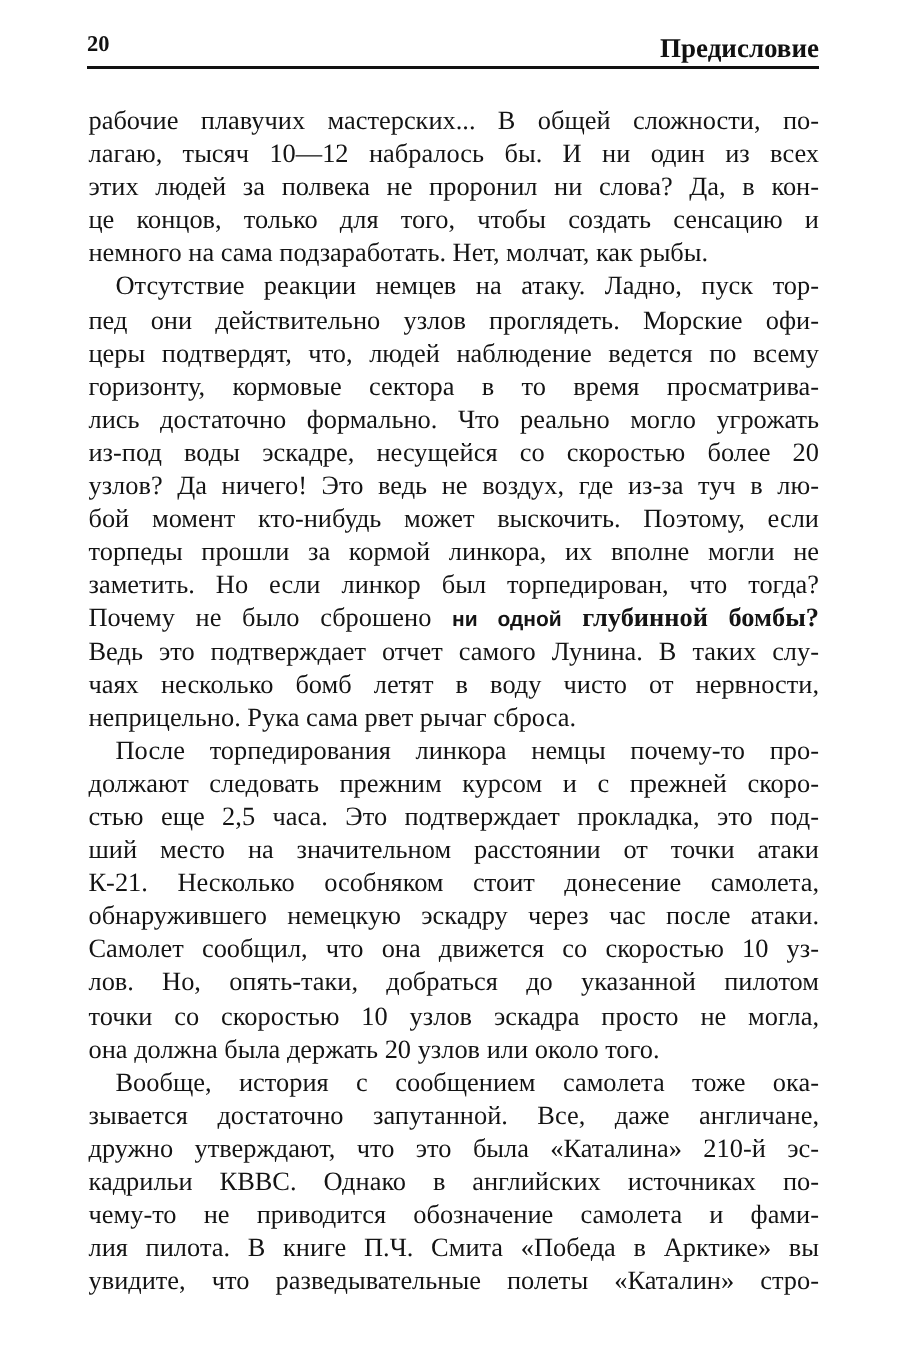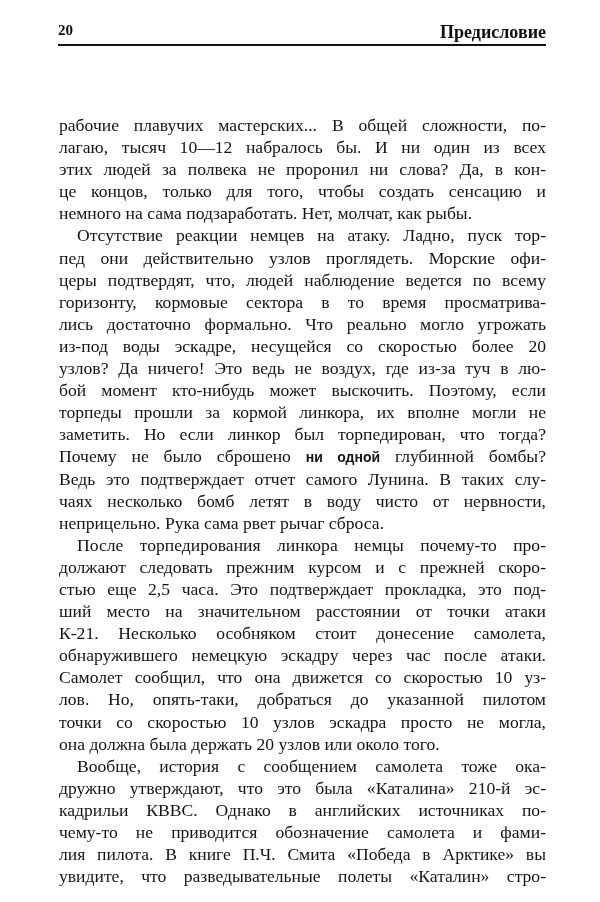--- a/index.html
+++ b/index.html
@@ -3,21 +3,21 @@
 <meta charset="utf-8">
 <style>
   html, body { margin: 0; padding: 0; background: #ffffff; }
   body { width: 600px; height: 902px; position: relative; overflow: hidden; }
   .page { position: absolute; left: 0; top: 0; width: 600px; height: 902px; background: #fff; }
   .header { position: absolute; left: 58px; top: 22px; width: 488px; height: 24px; }
   .page-num { position: absolute; left: 0; top: 0; font-family: "Liberation Serif", serif; font-weight: bold; font-size: 15px; color: #111; }
   .running-title { position: absolute; right: 0; top: 0; font-family: "Liberation Serif", serif; font-weight: bold; font-size: 18px; color: #111; }
   .rule { position: absolute; left: 58px; top: 44px; width: 488px; height: 2px; background: #111; }
   .body-text { position: absolute; left: 59px; top: 69px; width: 487px;
-    font-family: "Liberation Serif", serif; font-size: 17.6px; line-height: 22.1px; color: #141414; margin-top: 45px; }
+    font-family: "Liberation Serif", serif; font-size: 17.6px; line-height: 22.1px; color: #141414; }
   .line { display: block; white-space: nowrap; text-align: justify; text-align-last: justify; height: 22.1px; }
   .line.last { text-align-last: left; }
   .line.indent { padding-left: 18px; }
   b.em { font-family: "Liberation Sans", sans-serif; font-weight: bold; font-size: 14px; }
 </style>
 </head>
 <body>
 
 <div class="page">
   <div class="header">
@@ -34,34 +34,35 @@
       <span class="line indent">Отсутствие реакции немцев на атаку. Ладно, пуск тор-</span>
       <span class="line">пед они действительно узлов проглядеть. Морские офи-</span>
       <span class="line">церы подтвердят, что, людей наблюдение ведется по всему</span>
       <span class="line">горизонту, кормовые сектора в то время просматрива-</span>
       <span class="line">лись достаточно формально. Что реально могло угрожать</span>
       <span class="line">из-под воды эскадре, несущейся со скоростью более 20</span>
       <span class="line">узлов? Да ничего! Это ведь не воздух, где из-за туч в лю-</span>
       <span class="line">бой момент кто-нибудь может выскочить. Поэтому, если</span>
       <span class="line">торпеды прошли за кормой линкора, их вполне могли не</span>
       <span class="line">заметить. Но если линкор был торпедирован, что тогда?</span>
-      <span class="line"><span style="white-space: pre;">Почему не было сброшено </span><b class="em" style="white-space: pre;">ни одной</b><span style="white-space: pre;"> глубинной бомбы?</span></span>
+      <span class="line"><span style="white-space: pre;">Почему не было сброшено </span><b class="em" style="white-space: pre;">ни одной</b><span style="white-space: pre; font-weight: bold;"> глубинной бомбы?</span></span>
       <span class="line">Ведь это подтверждает отчет самого Лунина. В таких слу-</span>
       <span class="line">чаях несколько бомб летят в воду чисто от нервности,</span>
       <span class="line last">неприцельно. Рука сама рвет рычаг сброса.</span>
       <span class="line indent">После торпедирования линкора немцы почему-то про-</span>
       <span class="line">должают следовать прежним курсом и с прежней скоро-</span>
       <span class="line">стью еще 2,5 часа. Это подтверждает прокладка, это под-</span>
       <span class="line">ший место на значительном расстоянии от точки атаки</span>
       <span class="line">К-21. Несколько особняком стоит донесение самолета,</span>
       <span class="line">обнаружившего немецкую эскадру через час после атаки.</span>
       <span class="line">Самолет сообщил, что она движется со скоростью 10 уз-</span>
       <span class="line">лов. Но, опять-таки, добраться до указанной пилотом</span>
       <span class="line">точки со скоростью 10 узлов эскадра просто не могла,</span>
       <span class="line last">она должна была держать 20 узлов или около того.</span>
       <span class="line indent">Вообще, история с сообщением самолета тоже ока-</span>
+      <span class="line">зывается достаточно запутанной. Все, даже англичане,</span>
       <span class="line">дружно утверждают, что это была «Каталина» 210-й эс-</span>
       <span class="line">кадрильи КВВС. Однако в английских источниках по-</span>
       <span class="line">чему-то не приводится обозначение самолета и фами-</span>
       <span class="line">лия пилота. В книге П.Ч. Смита «Победа в Арктике» вы</span>
       <span class="line">увидите, что разведывательные полеты «Каталин» стро-</span>
     </div>
 </div>
 
 </body></html>

